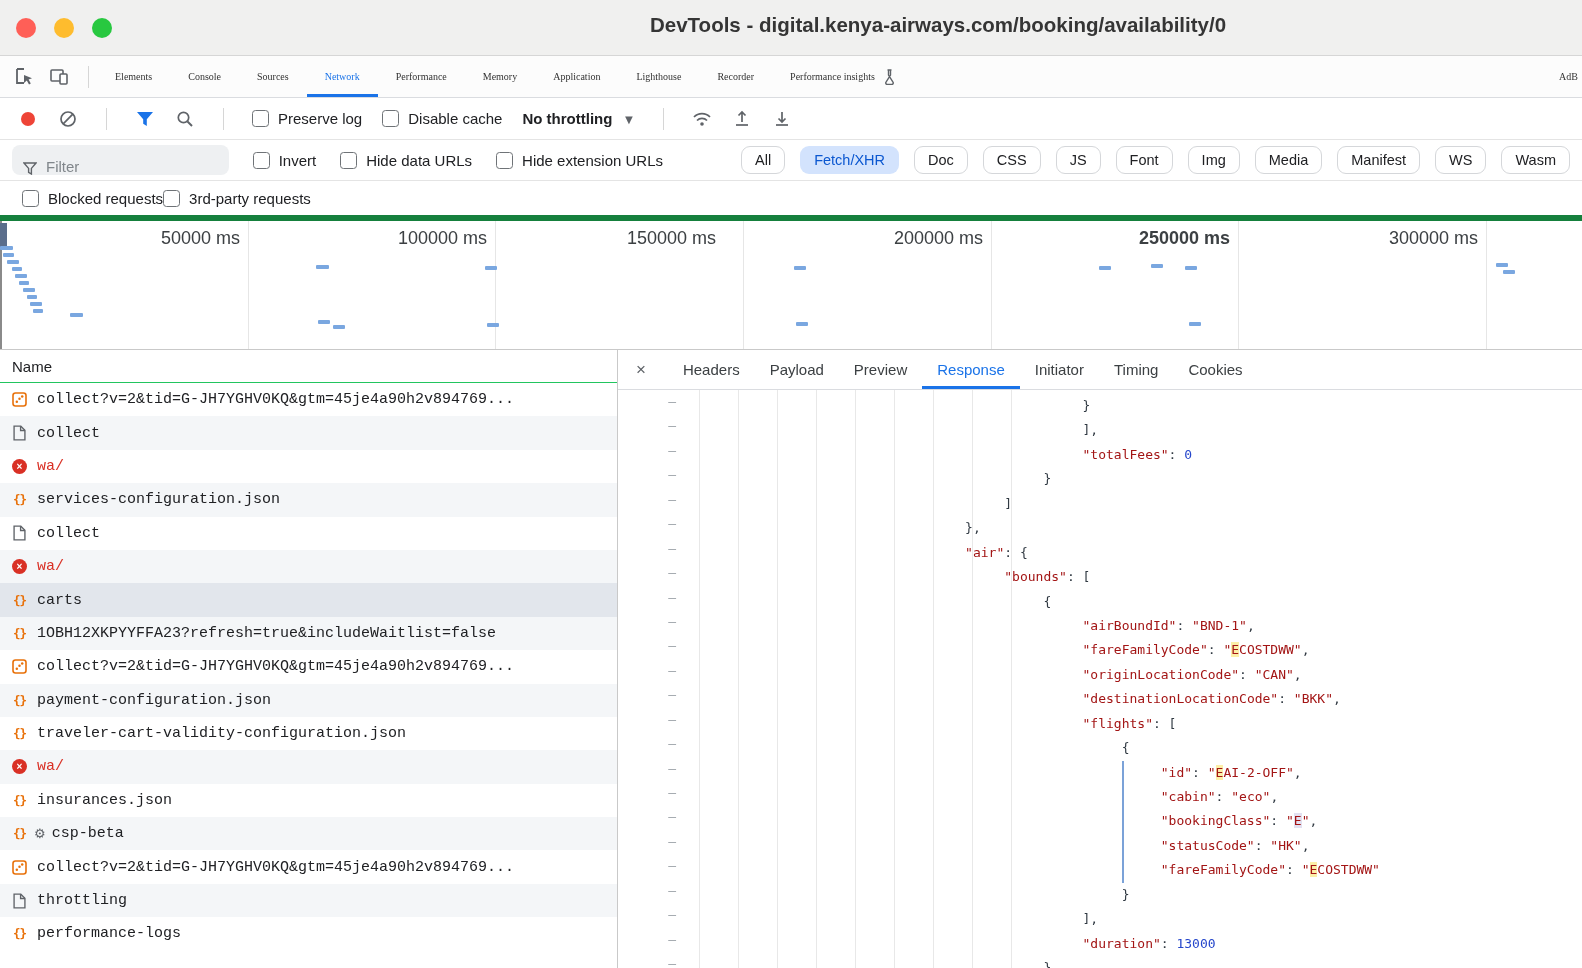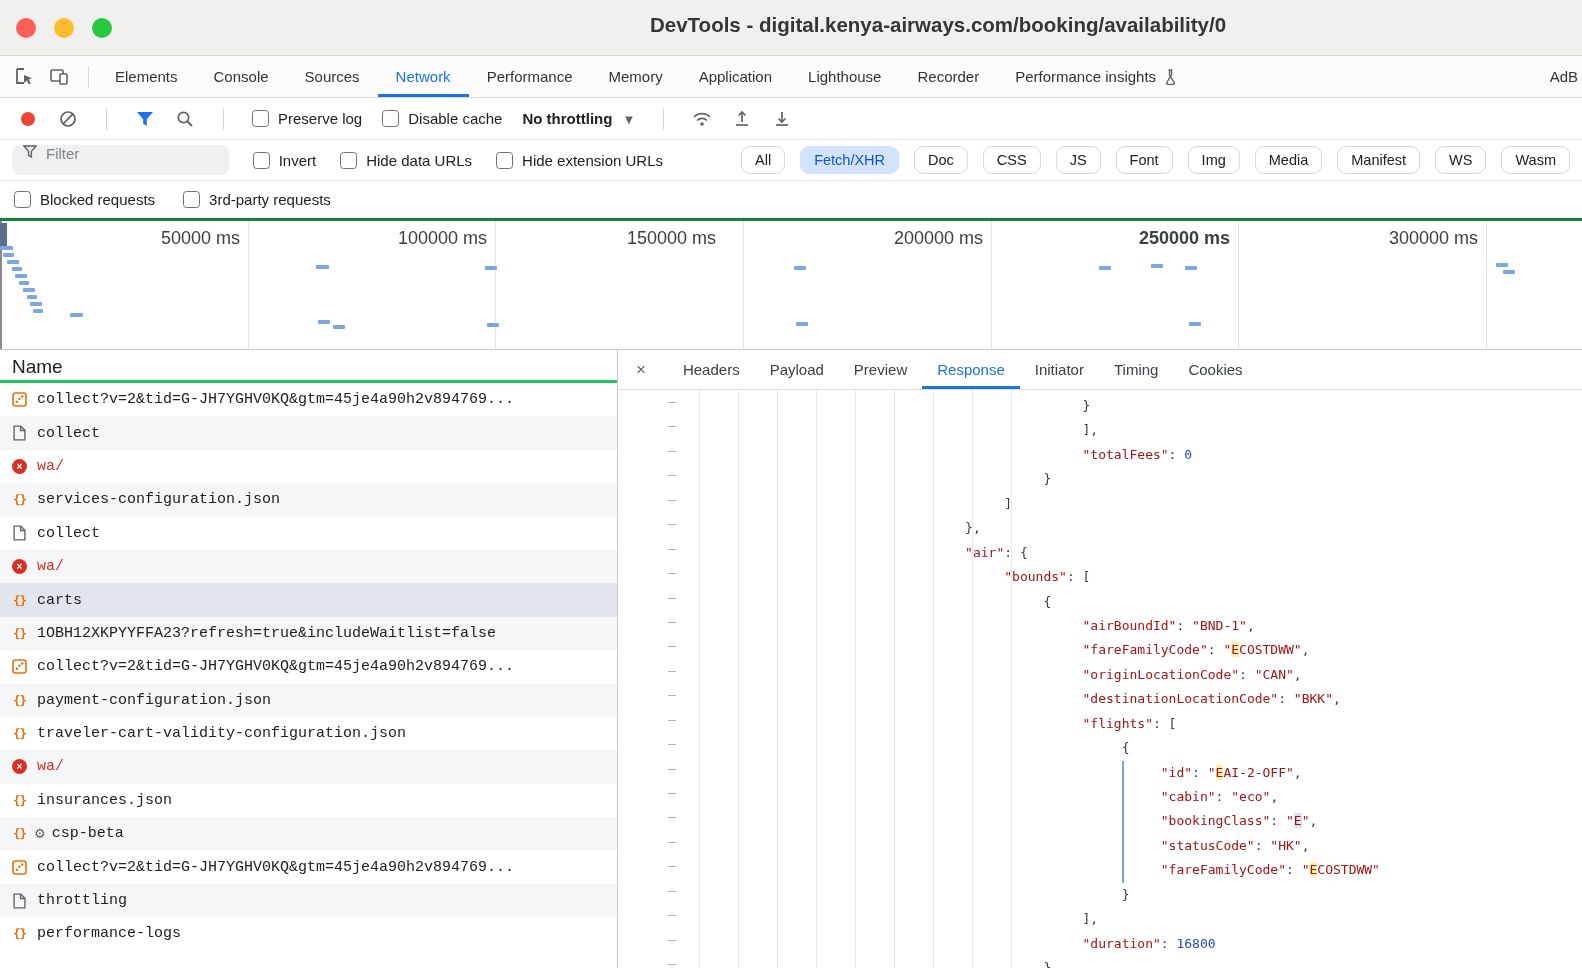--- a/index.html
+++ b/index.html
@@ -14,49 +14,49 @@
   .light { width:20px; height:20px; border-radius:50%; display:inline-block; }
   .light.red { background:#ff5f57; }
   .light.yellow { background:#febc2e; }
   .light.green { background:#28c840; }
   .title { position:absolute; left:650px; top:13px; font-size:20.5px; font-weight:700; color:#353535; white-space:nowrap; }
   
   .tabbar { height:42px; background:#fcfcfc; border-bottom:1px solid #dadce0; display:flex; align-items:center; padding-left:12px; }
   .tb-icon { width:26px; height:26px; display:flex; align-items:center; justify-content:center; margin-right:8px; }
   .vsep { width:1px; height:22px; background:#d6d6d6; margin:0 8px; }
   .tabs { display:flex; height:100%; flex:1; overflow:hidden; }
-  .tab { padding:0 18px; display:flex; align-items:center; gap:7px; font-size:15px; color:#333; white-space:nowrap; cursor:default; }
+  .tab { padding:0 18px; display:flex; align-items:center; gap:7px; font-size:10px; color:#333; white-space:nowrap; cursor:default;font-family:Liberation Serif, serif; }
   .tab.active { color:var(--accent,#1a73e8); box-shadow:inset 0 -3px 0 var(--accent,#1a73e8); }
   .tab.overflow { margin-left:auto; padding-right:4px; }
   
   .net-toolbar { height:42px; border-bottom:1px solid #e4e4e4; display:flex; align-items:center; padding-left:18px; gap:20px; }
   .rec-dot { width:14px; height:14px; border-radius:50%; background:#ee4437; }
   .icon-btn { width:20px; height:20px; display:flex; align-items:center; justify-content:center; }
   .cbx { display:flex; align-items:center; gap:9px; font-size:15px; color:#202124; white-space:nowrap; }
   .cb-box { width:17px; height:17px; border:1.6px solid #6f7377; border-radius:3.5px; background:#fff; flex:none; }
   .dropdown { display:flex; align-items:flex-end; gap:10px; font-size:15px; color:#202124;font-weight:bold; }
   .caret { color:#5f6368; font-size:13px; }
   
   .filter1 { height:41px; border-bottom:1px solid #e4e4e4; display:flex; align-items:center; padding:0 12px; gap:24px; }
-  .filter-input { width:292px; height:30px; background:#eef0f2; border-radius:8px; display:flex; align-items:flex-start; gap:9px; padding:0 11px; color:#80868b; font-size:15px; }
+  .filter-input { width:292px; height:30px; background:#eef0f2; border-radius:8px; display:flex; align-items:flex-end; gap:9px; padding:0 11px; color:#80868b; font-size:15px; }
   .chips { display:flex; align-items:center; gap:15px; margin-left:14px;padding-left:40px; }
   .chip { height:28px; padding:0 13px; display:flex; align-items:center; border:1px solid #d5d7da; border-radius:9px; background:#fff; font-size:14.5px; color:#202124; white-space:nowrap; }
   .chip.active { background:var(--chip-bg,#d3e3fd); border-color:transparent; color:var(--chip-fg,#0b57d0); }
-  .filter2 { height:40px; border-bottom:3px solid #15803d; display:flex; align-items:center; padding:0 14px; gap:28px; }
+  .filter2 { height:40px; border-bottom:6px solid #15803d; display:flex; align-items:center; padding:0 22px; }
   
   .overview { height:129px; border-bottom:1px solid #c9c9c9; position:relative; background:#fff; overflow:hidden; }
   .ov-grid { position:absolute; top:0; bottom:0; width:1px; background:#e6e6e6; }
   .ov-label { position:absolute; top:7px; width:100px; text-align:right; font-size:18px; color:#3c4043; }
   .ov-bar { position:absolute; height:4px; border-radius:1px; background:var(--bar,#7aa7e0); }
   .ov-edge { position:absolute; left:0; top:0; bottom:0; width:2px; background:#8a8a8a; }
   .ov-corner { position:absolute; left:0; top:2px; width:7px; height:25px; background:#5b6e8c; }
   
   .main { display:flex; height:618px; }
   .left-panel { width:618px; flex:none; border-right:1px solid #c9c9c9; display:flex; flex-direction:column; overflow:hidden; }
-  .name-header { height:33px; line-height:33px; padding-left:12px; font-size:19px; color:#202124; border-bottom:3px solid #22c55e; }
+  .name-header { height:33px; line-height:33px; padding-left:12px; font-size:15px; color:#202124; border-bottom:1px solid #22c55e; }
   .req-list { flex:1; overflow:hidden; }
   .req-row { height:33.4px; display:flex; align-items:center; gap:9px; padding-left:11px; font-size:15px; color:#202124; white-space:nowrap; }
   .req-row:nth-child(even) { background:#f4f6f8; }
   .req-row.selected { background:var(--sel,#e2e6ec); }
   .req-row.error .rlabel { color:var(--err,#d93025); }
   .ric { width:17px; height:17px; flex:none; display:flex; align-items:center; justify-content:center; }
   .br { font-family:"DejaVu Sans Mono", monospace; font-size:12.5px; font-weight:bold; color:#e8710a; letter-spacing:-1px; }
   .errdot { width:15px; height:15px; border-radius:50%; background:var(--err,#d93025); color:#fff; font-size:10px; font-weight:bold; display:flex; align-items:center; justify-content:center; }
   .gear { color:#5f6368; font-size:13px; margin:0 -3px; }
   .rlabel { overflow:hidden; text-overflow:ellipsis;font-family:Liberation Mono, monospace; }
@@ -527,21 +527,21 @@
             <div class="cl">
               <div class="cl-g">–</div>
               <div class="cl-c">                                                      <span class="t-pun">}</span></div>
             </div>
             <div class="cl">
               <div class="cl-g">–</div>
               <div class="cl-c">                                                 <span class="t-pun">],</span></div>
             </div>
             <div class="cl">
               <div class="cl-g">–</div>
-              <div class="cl-c">                                                 <span class="t-key">"duration"</span><span class="t-pun">: </span><span class="t-num">16800</span></div>
+              <div class="cl-c">                                                 <span class="t-key">"duration"</span><span class="t-pun">: </span><span class="t-num">13000</span></div>
             </div>
             <div class="cl">
               <div class="cl-g">–</div>
               <div class="cl-c">                                            <span class="t-pun">}</span></div>
             </div>
           </div>
       </div>
     </div>
 
   </div>

